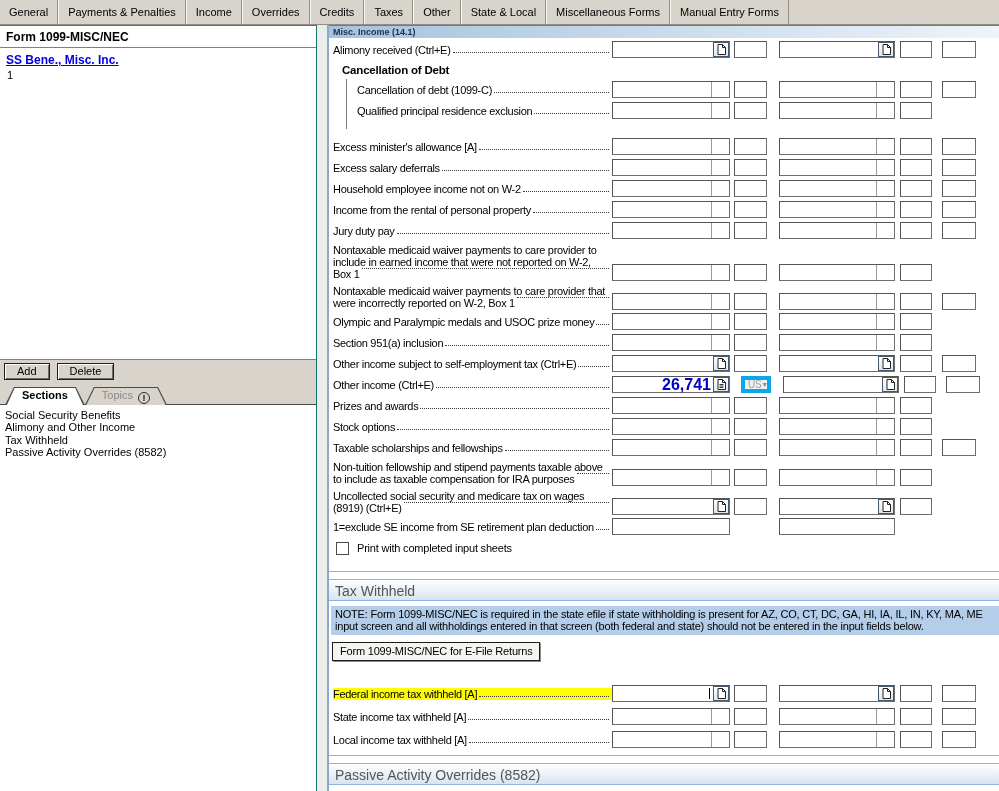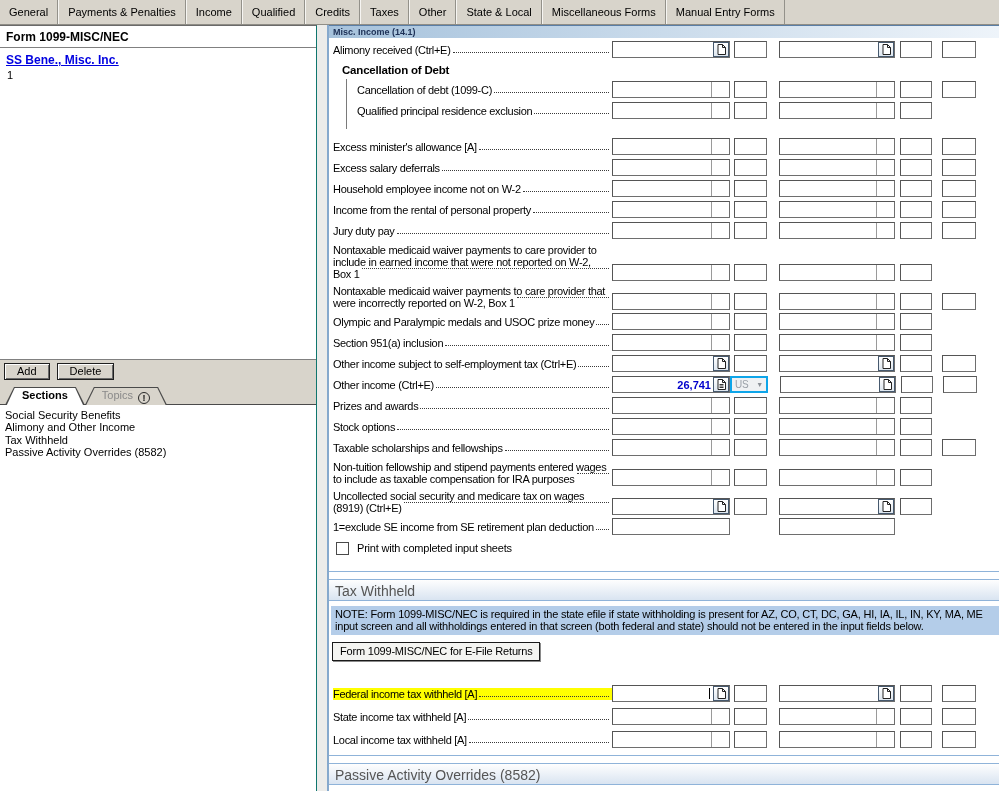--- a/index.html
+++ b/index.html
@@ -79,23 +79,23 @@
   .subdiv { position:absolute; right:17px; top:0; bottom:0; border-left:1px solid #9a9a9a; }
   .sbox { width:33px; height:17px; border:1px solid #6e6e6e; border-top-color:#555; border-left-color:#555;
           margin-left:4px; flex:none; background:#fff; }
   .sbox.c2 { width:32px; margin-left:5px; }
   .fld3 { width:34px; height:17px; border:1px solid #6e6e6e; border-top-color:#555; border-left-color:#555;
           margin-left:10px; flex:none; background:#fff; }
   .dbtn { position:absolute; right:0; top:0; bottom:0; width:16px; border:1px solid #46596e;
           background:linear-gradient(#ffffff,#dde6ef); display:flex; align-items:center;
           justify-content:center; cursor:pointer; }
   .val { position:absolute; right:18px; top:0; bottom:0; display:flex; align-items:center;
-         font-weight:bold; color:#0000cc; font-size:11px; letter-spacing:0; }
+         font-weight:bold; color:#0000cc; font-size:16px; letter-spacing:0; }
   .caret { position:absolute; right:19px; top:2px; width:1px; height:11px; background:#000; }
-  .combo { width:38px; height:17px; margin-left:0; border:2px solid #0ea5e9; background:#eff1f3;
+  .combo { width:30px; height:17px; margin-left:11px; border:4px solid #0ea5e9; background:#eff1f3;
            color:#9aa0a8; font-size:10px; display:flex; align-items:center; padding:0 3px; flex:none; }
   .combo .arr { margin-left:auto; font-size:7px; color:#8a8f96; }
   .cbrow { display:flex; align-items:center; height:22px; padding-left:7px; font-size:11px; letter-spacing:-0.2px; }
   .cb { width:13px; height:13px; border:1px solid #4a4a4a; background:#fff; margin-right:8px; flex:none; }
 
   
   .note { background:#b4cde9; margin:4px 0 2px 2px; padding:2px 4px 3px; font-size:11px;
           line-height:12px; white-space:nowrap; overflow:hidden; letter-spacing:-0.2px; }
   .efile-btn { margin:5px 0 8px 3px; font-size:11px; padding:2px 7px 3px; background:#f4f4f1;
                border:1px solid #1a1a1a; box-shadow:1px 1px 0 #8a8a8a; font-family:inherit; cursor:pointer;
@@ -105,21 +105,21 @@
   .rp-content.tw { padding-bottom:4px; }
 </style>
 </head>
 <body>
 
 <div class="app">
   <div class="menubar" id="menubar">
       <div class="menu-item">General</div>
       <div class="menu-item">Payments &amp; Penalties</div>
       <div class="menu-item">Income</div>
-      <div class="menu-item">Qualified</div>
+      <div class="menu-item">Overrides</div>
       <div class="menu-item">Credits</div>
       <div class="menu-item">Taxes</div>
       <div class="menu-item">Other</div>
       <div class="menu-item">State &amp; Local</div>
       <div class="menu-item">Miscellaneous Forms</div>
       <div class="menu-item">Manual Entry Forms</div>
     </div>
 
   <div class="main">
 
@@ -451,21 +451,21 @@
             </div>
             <div class="sbox"></div>
             <div class="fld c2">
               <span class="subdiv"></span>
             </div>
             <div class="sbox c2"></div>
             <div class="fld3"></div>
           </div>
           <div class="frow multi">
             <div class="lblcell block">
-              <div class="lline"><span>Non-tuition fellowship and stipend payments entered wages</span></div>
+              <div class="lline"><span>Non-tuition fellowship and stipend payments taxable above</span></div>
               <div class="lline last">
                 <span>to include as taxable compensation for IRA purposes</span>
                 <span class="leader"></span>
               </div>
             </div>
             <div class="fld">
               <span class="subdiv"></span>
             </div>
             <div class="sbox"></div>
             <div class="fld c2">

